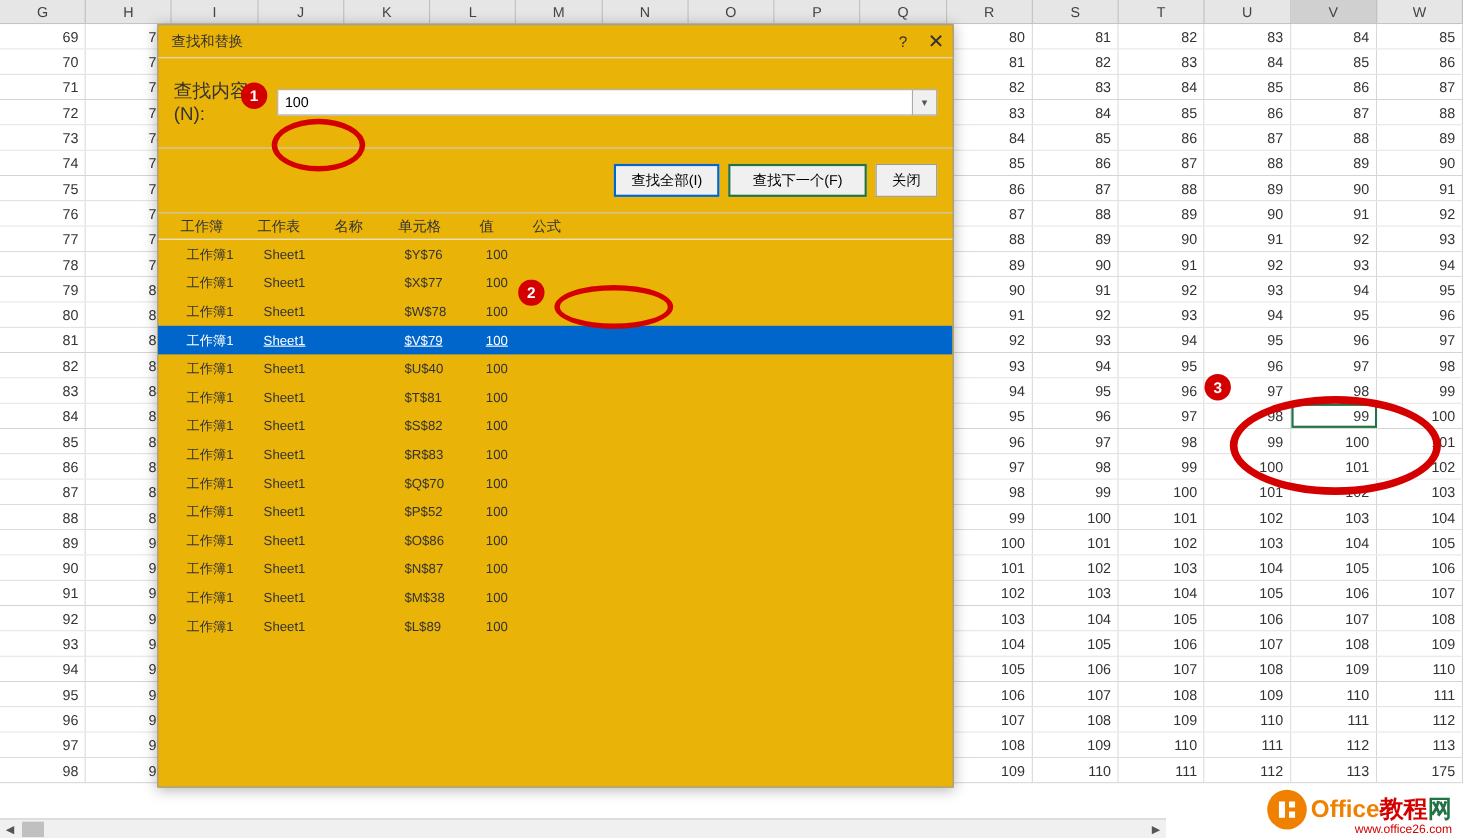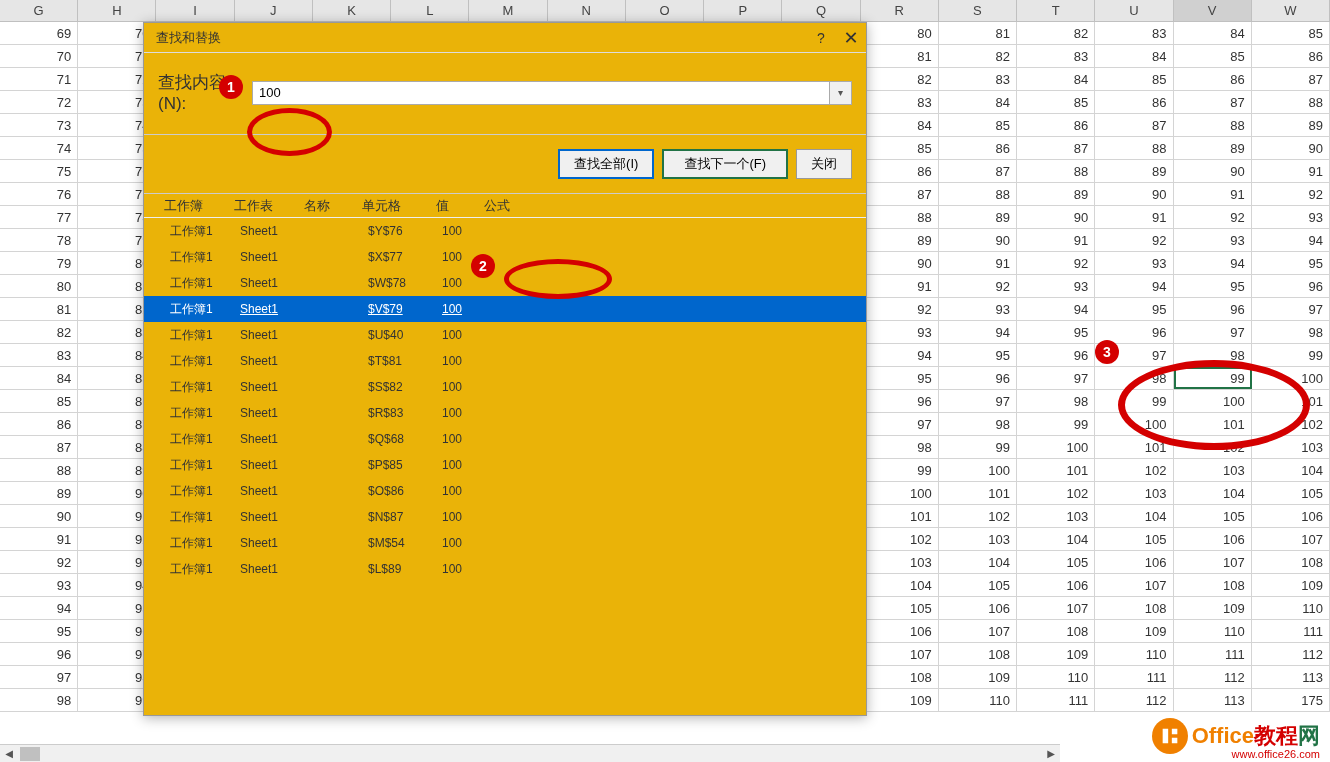--- a/index.html
+++ b/index.html
@@ -757,49 +757,49 @@
           <span class="rc c1">工作簿1</span>
           <span class="rc c2">Sheet1</span>
           <span class="rc c3"></span>
           <span class="rc c4">$R$83</span>
           <span class="rc c5">100</span>
         </div>
         <div class="result-row">
           <span class="rc c1">工作簿1</span>
           <span class="rc c2">Sheet1</span>
           <span class="rc c3"></span>
-          <span class="rc c4">$Q$68</span>
-          <span class="rc c5">100</span>
-        </div>
-        <div class="result-row">
-          <span class="rc c1">工作簿1</span>
-          <span class="rc c2">Sheet1</span>
-          <span class="rc c3"></span>
-          <span class="rc c4">$P$85</span>
+          <span class="rc c4">$Q$70</span>
+          <span class="rc c5">100</span>
+        </div>
+        <div class="result-row">
+          <span class="rc c1">工作簿1</span>
+          <span class="rc c2">Sheet1</span>
+          <span class="rc c3"></span>
+          <span class="rc c4">$P$52</span>
           <span class="rc c5">100</span>
         </div>
         <div class="result-row">
           <span class="rc c1">工作簿1</span>
           <span class="rc c2">Sheet1</span>
           <span class="rc c3"></span>
           <span class="rc c4">$O$86</span>
           <span class="rc c5">100</span>
         </div>
         <div class="result-row">
           <span class="rc c1">工作簿1</span>
           <span class="rc c2">Sheet1</span>
           <span class="rc c3"></span>
           <span class="rc c4">$N$87</span>
           <span class="rc c5">100</span>
         </div>
         <div class="result-row">
           <span class="rc c1">工作簿1</span>
           <span class="rc c2">Sheet1</span>
           <span class="rc c3"></span>
-          <span class="rc c4">$M$54</span>
+          <span class="rc c4">$M$38</span>
           <span class="rc c5">100</span>
         </div>
         <div class="result-row">
           <span class="rc c1">工作簿1</span>
           <span class="rc c2">Sheet1</span>
           <span class="rc c3"></span>
           <span class="rc c4">$L$89</span>
           <span class="rc c5">100</span>
         </div>
       </div>

